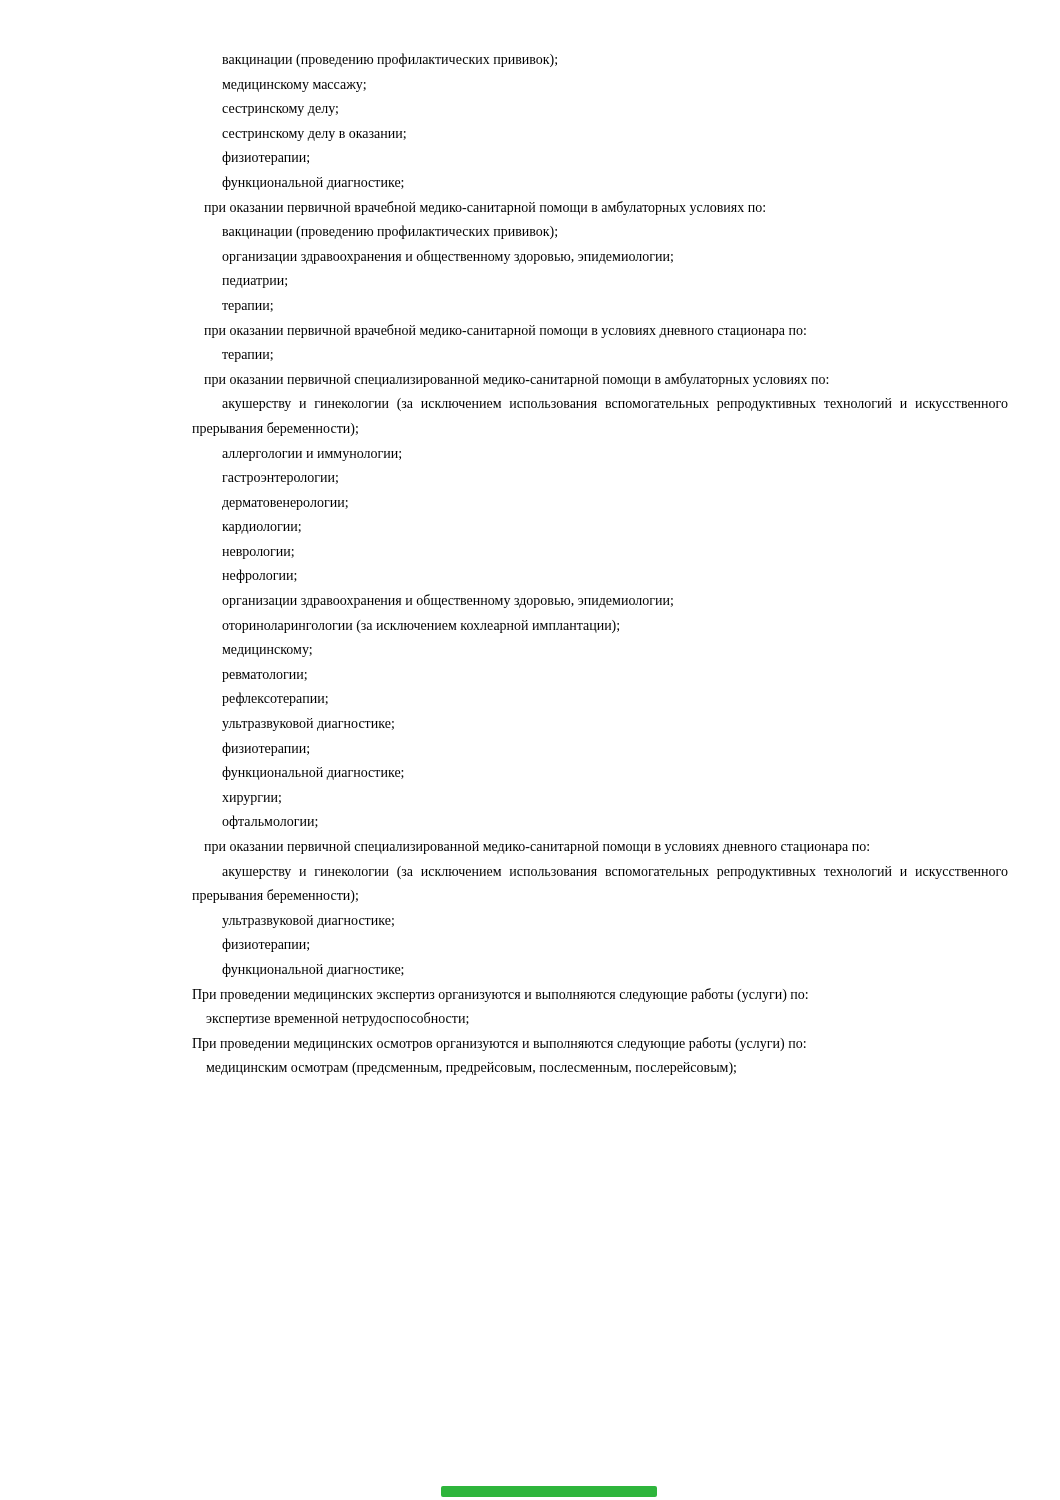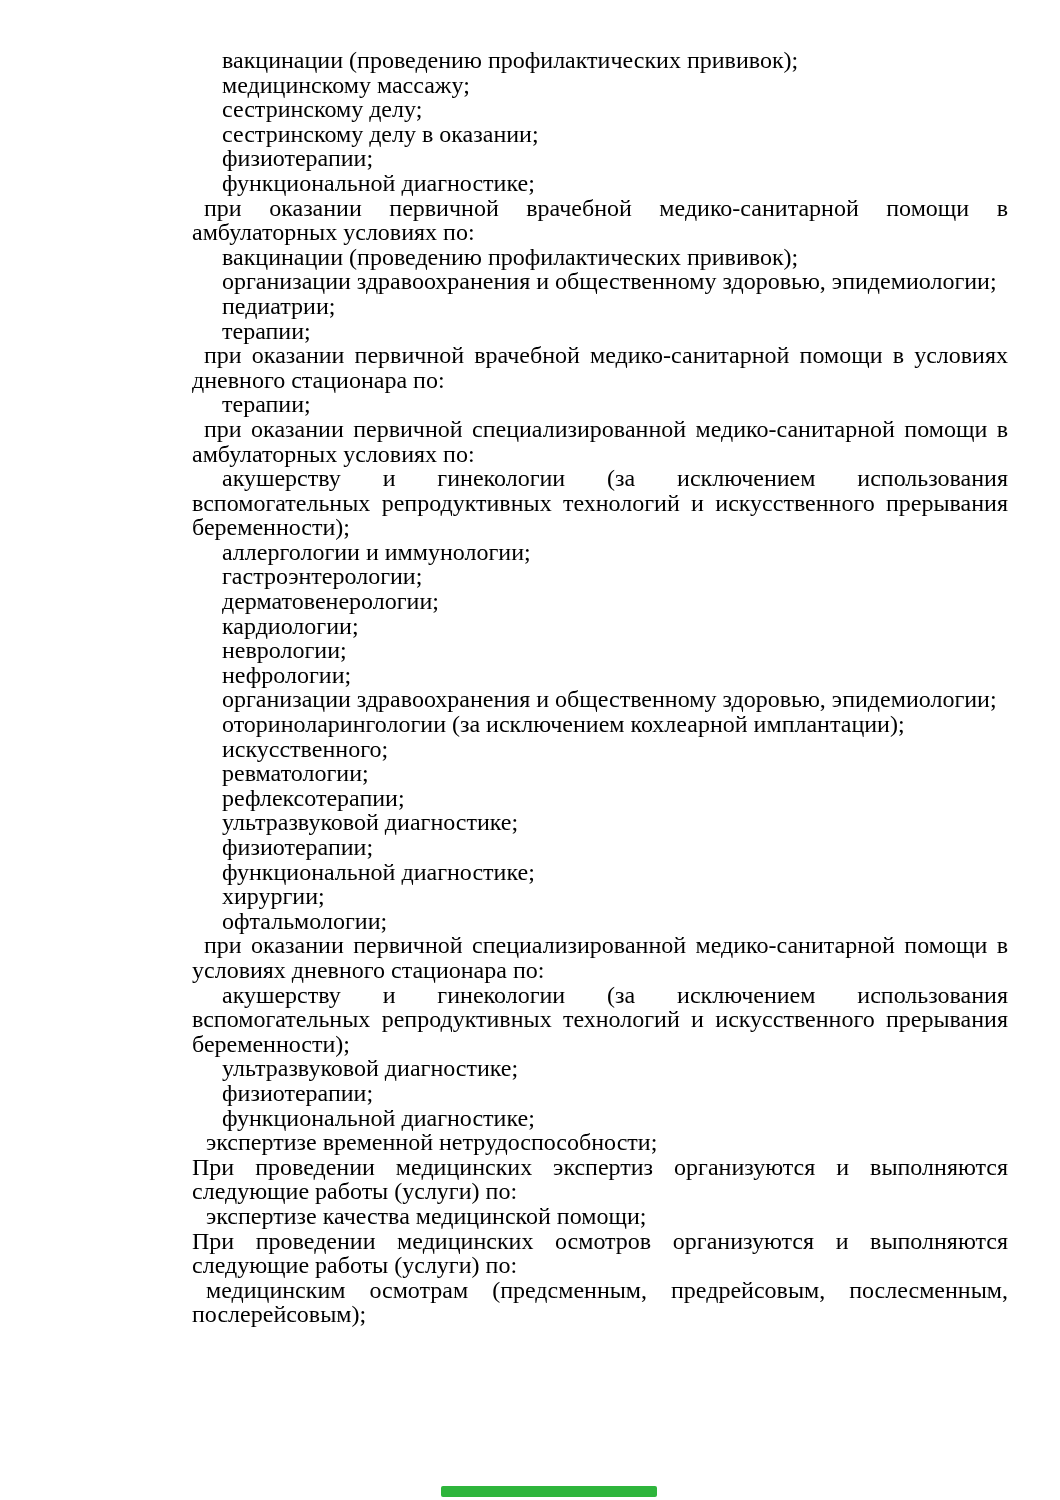--- a/index.html
+++ b/index.html
@@ -18,21 +18,21 @@
     position: absolute;
     inset: 0;
     background: #ffffff;
   }
   .doc {
     position: absolute;
     left: 192px;
     top: 48px;
     width: 816px;
     color: #000000;
-    font-size: 24px;
+    font-size: 14px;
     line-height: 24.6px;
     font-family: "Liberation Serif", "DejaVu Serif", serif;
   }
   p.blk {
     margin: 0;
     padding: 0;
     text-align: justify;
   }
   p.item       { text-indent: 30px; }
   p.item-sm    { text-indent: 14px; }
@@ -68,33 +68,32 @@
       <p class="blk para-indent">при оказании первичной специализированной медико-санитарной помощи в амбулаторных условиях по:</p>
       <p class="blk item">акушерству и гинекологии (за исключением использования вспомогательных репродуктивных технологий и искусственного прерывания беременности);</p>
       <p class="blk item">аллергологии и иммунологии;</p>
       <p class="blk item">гастроэнтерологии;</p>
       <p class="blk item">дерматовенерологии;</p>
       <p class="blk item">кардиологии;</p>
       <p class="blk item">неврологии;</p>
       <p class="blk item">нефрологии;</p>
       <p class="blk item">организации здравоохранения и общественному здоровью, эпидемиологии;</p>
       <p class="blk item">оториноларингологии (за исключением кохлеарной имплантации);</p>
-      <p class="blk item">искусственного;</p>
+      <p class="blk item">медицинскому;</p>
       <p class="blk item">ревматологии;</p>
       <p class="blk item">рефлексотерапии;</p>
       <p class="blk item">ультразвуковой диагностике;</p>
       <p class="blk item">физиотерапии;</p>
       <p class="blk item">функциональной диагностике;</p>
       <p class="blk item">хирургии;</p>
       <p class="blk item">офтальмологии;</p>
       <p class="blk para-indent">при оказании первичной специализированной медико-санитарной помощи в условиях дневного стационара по:</p>
       <p class="blk item">акушерству и гинекологии (за исключением использования вспомогательных репродуктивных технологий и искусственного прерывания беременности);</p>
       <p class="blk item">ультразвуковой диагностике;</p>
       <p class="blk item">физиотерапии;</p>
       <p class="blk item">функциональной диагностике;</p>
+      <p class="blk para">При проведении медицинских экспертиз организуются и выполняются следующие работы (услуги) по:</p>
       <p class="blk item-sm">экспертизе временной нетрудоспособности;</p>
-      <p class="blk para">При проведении медицинских экспертиз организуются и выполняются следующие работы (услуги) по:</p>
-      <p class="blk item-sm">экспертизе качества медицинской помощи;</p>
       <p class="blk para">При проведении медицинских осмотров организуются и выполняются следующие работы (услуги) по:</p>
       <p class="blk item-sm">медицинским осмотрам (предсменным, предрейсовым, послесменным, послерейсовым);</p>
     </div>
   <div class="bottom-bar" style="background: rgb(46, 181, 60);"></div>
 </div>
 
 </body></html>

